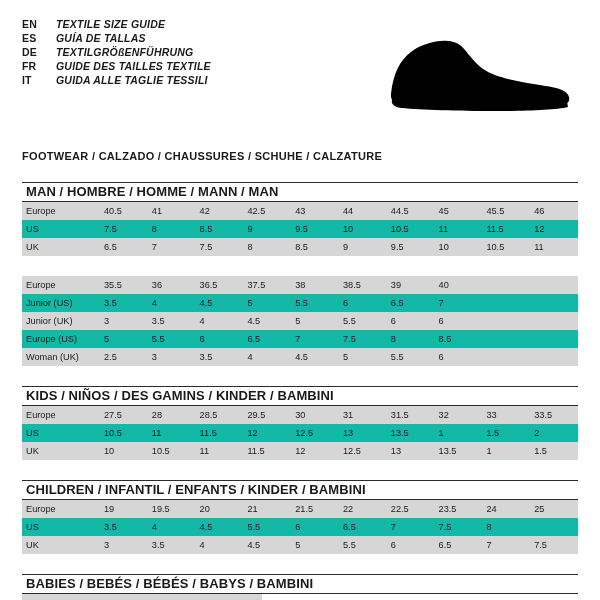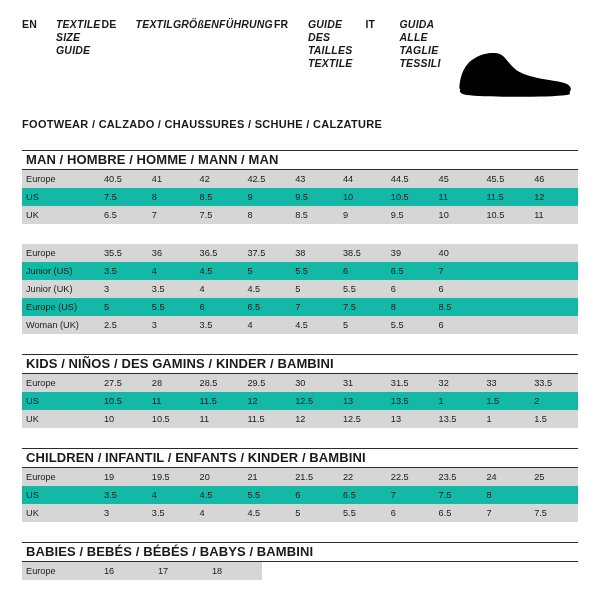--- a/index.html
+++ b/index.html
@@ -23,21 +23,21 @@
   }
 
   
   .header {
     display: flex;
     align-items: flex-start;
     justify-content: space-between;
   }
   .lang-block {
     display: flex;
-    flex-direction: row;
+    flex-direction: column;
     gap: 1px;
   }
   .lang-row {
     display: flex;
     align-items: baseline;
     font-size: 10.5px;
     font-weight: bold;
     letter-spacing: 0.2px;
     line-height: 13px;
   }
@@ -52,21 +52,21 @@
   }
 
   .shoe-art {
     width: 188px;
     height: 86px;
     margin-right: 6px;
     margin-top: 12px;
   }
 
   .footwear-line {
-    margin-top: 2px;
+    margin-top: 34px;
     font-size: 11px;
     font-weight: bold;
     letter-spacing: 0.3px;
   }
 
   
   .section {
     margin-top: 20px;
   }
   .section-title {
@@ -107,20 +107,24 @@
 </head>
 <body>
 
 <div class="page">
 
   <div class="header">
     <div class="lang-block">
       <div class="lang-row">
         <span class="lang-code">EN</span>
         <span class="lang-title">TEXTILE SIZE GUIDE</span>
+      </div>
+      <div class="lang-row">
+        <span class="lang-code">ES</span>
+        <span class="lang-title">GUÍA DE TALLAS</span>
       </div>
       <div class="lang-row">
         <span class="lang-code">DE</span>
         <span class="lang-title">TEXTILGRÖßENFÜHRUNG</span>
       </div>
       <div class="lang-row">
         <span class="lang-code">FR</span>
         <span class="lang-title">GUIDE DES TAILLES TEXTILE</span>
       </div>
       <div class="lang-row">

